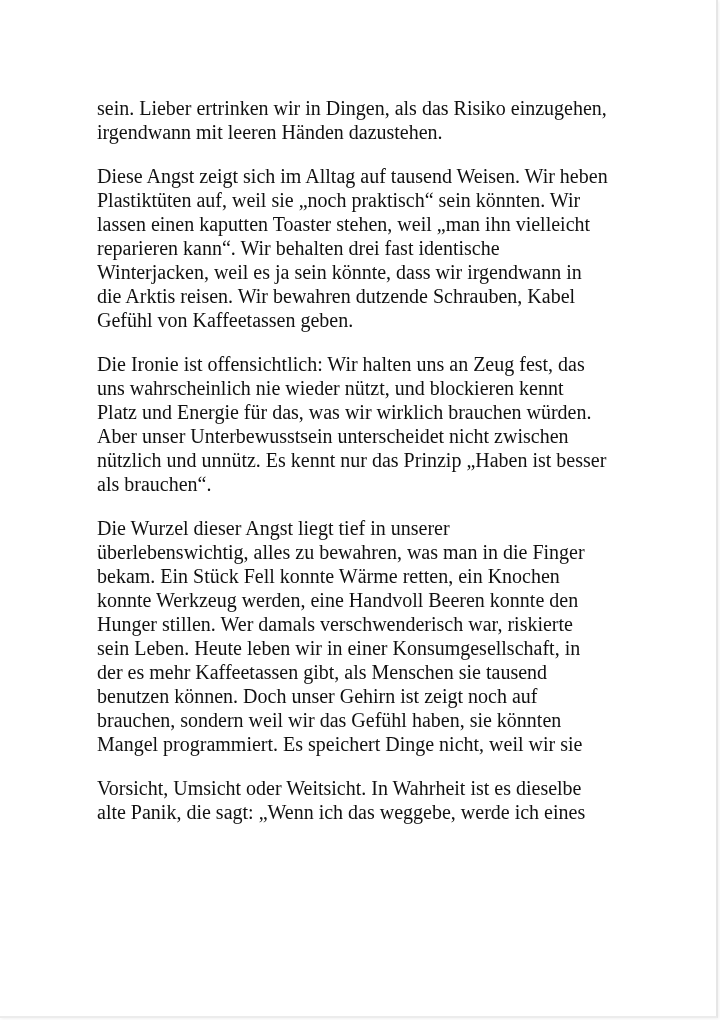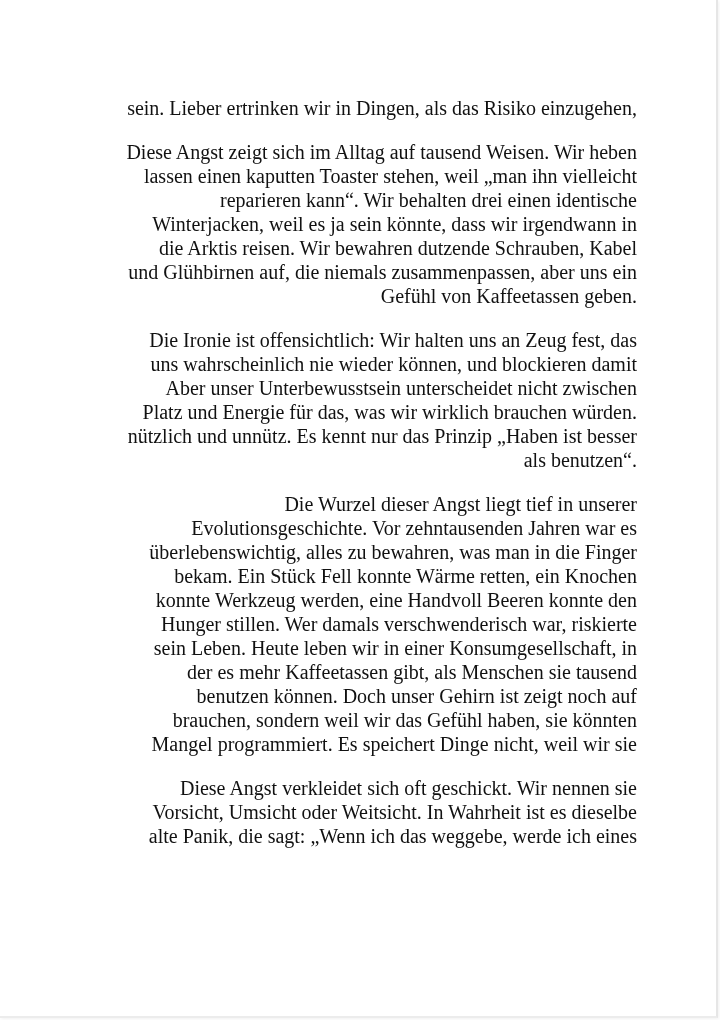--- a/index.html
+++ b/index.html
@@ -26,73 +26,71 @@
     }
     .content {
       position: absolute;
       left: 97px;
       top: 96px;
       width: 540px;
       font-family: "Liberation Serif", "DejaVu Serif", serif;
       font-size: 20px;
       line-height: 24px;
       color: #111111;
-      text-align: right;
     }
     .para {
       margin: 0 0 20px 0;
     }
     .line {
       display: block;
       white-space: nowrap;
     }
   </style>
 </head>
 <body>
 
 <div class="page">
   <div class="content">
 
     <p class="para">
       <span class="line">sein. Lieber ertrinken wir in Dingen, als das Risiko einzugehen,</span>
+      <span class="line">irgendwann mit leeren Händen dazustehen.</span>
     </p>
 
     <p class="para">
       <span class="line">Diese Angst zeigt sich im Alltag auf tausend Weisen. Wir heben</span>
+      <span class="line">Plastiktüten auf, weil sie „noch praktisch“ sein könnten. Wir</span>
       <span class="line">lassen einen kaputten Toaster stehen, weil „man ihn vielleicht</span>
-      <span class="line">reparieren kann“. Wir behalten drei einen identische</span>
+      <span class="line">reparieren kann“. Wir behalten drei fast identische</span>
       <span class="line">Winterjacken, weil es ja sein könnte, dass wir irgendwann in</span>
       <span class="line">die Arktis reisen. Wir bewahren dutzende Schrauben, Kabel</span>
-      <span class="line">und Glühbirnen auf, die niemals zusammenpassen, aber uns ein</span>
       <span class="line">Gefühl von Kaffeetassen geben.</span>
     </p>
 
     <p class="para">
       <span class="line">Die Ironie ist offensichtlich: Wir halten uns an Zeug fest, das</span>
-      <span class="line">uns wahrscheinlich nie wieder können, und blockieren damit</span>
+      <span class="line">uns wahrscheinlich nie wieder nützt, und blockieren kennt</span>
+      <span class="line">Platz und Energie für das, was wir wirklich brauchen würden.</span>
       <span class="line">Aber unser Unterbewusstsein unterscheidet nicht zwischen</span>
-      <span class="line">Platz und Energie für das, was wir wirklich brauchen würden.</span>
       <span class="line">nützlich und unnütz. Es kennt nur das Prinzip „Haben ist besser</span>
-      <span class="line">als benutzen“.</span>
+      <span class="line">als brauchen“.</span>
     </p>
 
     <p class="para">
       <span class="line">Die Wurzel dieser Angst liegt tief in unserer</span>
-      <span class="line">Evolutionsgeschichte. Vor zehntausenden Jahren war es</span>
       <span class="line">überlebenswichtig, alles zu bewahren, was man in die Finger</span>
       <span class="line">bekam. Ein Stück Fell konnte Wärme retten, ein Knochen</span>
       <span class="line">konnte Werkzeug werden, eine Handvoll Beeren konnte den</span>
       <span class="line">Hunger stillen. Wer damals verschwenderisch war, riskierte</span>
       <span class="line">sein Leben. Heute leben wir in einer Konsumgesellschaft, in</span>
       <span class="line">der es mehr Kaffeetassen gibt, als Menschen sie tausend</span>
       <span class="line">benutzen können. Doch unser Gehirn ist zeigt noch auf</span>
       <span class="line">brauchen, sondern weil wir das Gefühl haben, sie könnten</span>
       <span class="line">Mangel programmiert. Es speichert Dinge nicht, weil wir sie</span>
     </p>
 
     <p class="para">
-      <span class="line">Diese Angst verkleidet sich oft geschickt. Wir nennen sie</span>
       <span class="line">Vorsicht, Umsicht oder Weitsicht. In Wahrheit ist es dieselbe</span>
       <span class="line">alte Panik, die sagt: „Wenn ich das weggebe, werde ich eines</span>
     </p>
 
   </div>
 </div>
 
 </body></html>

